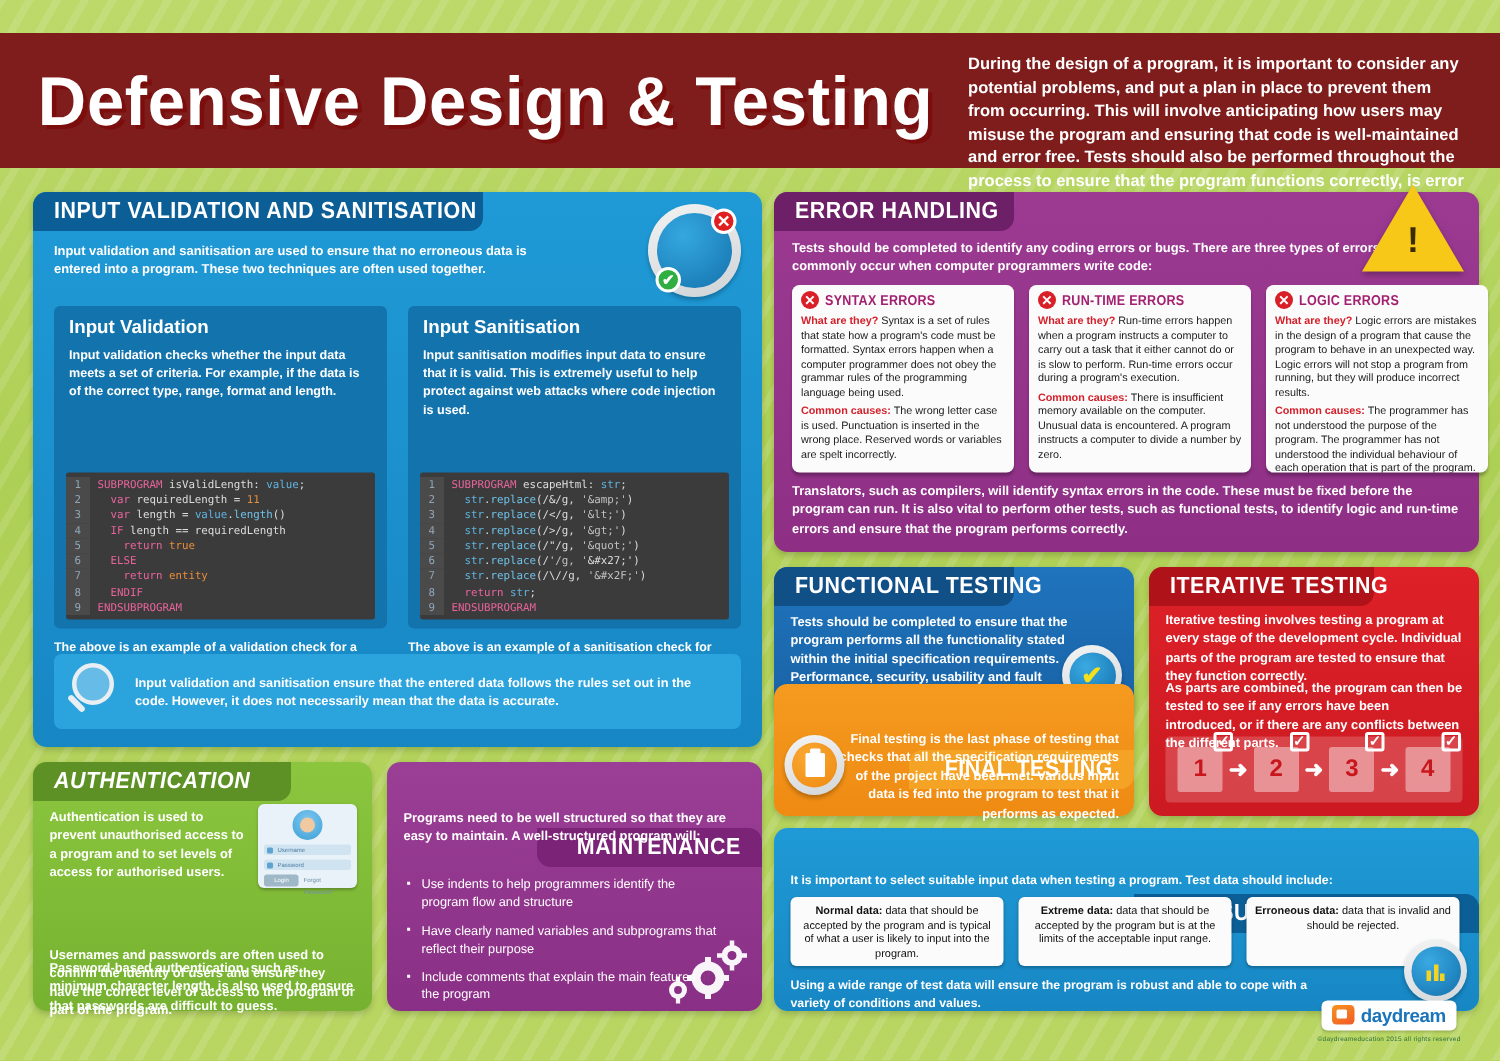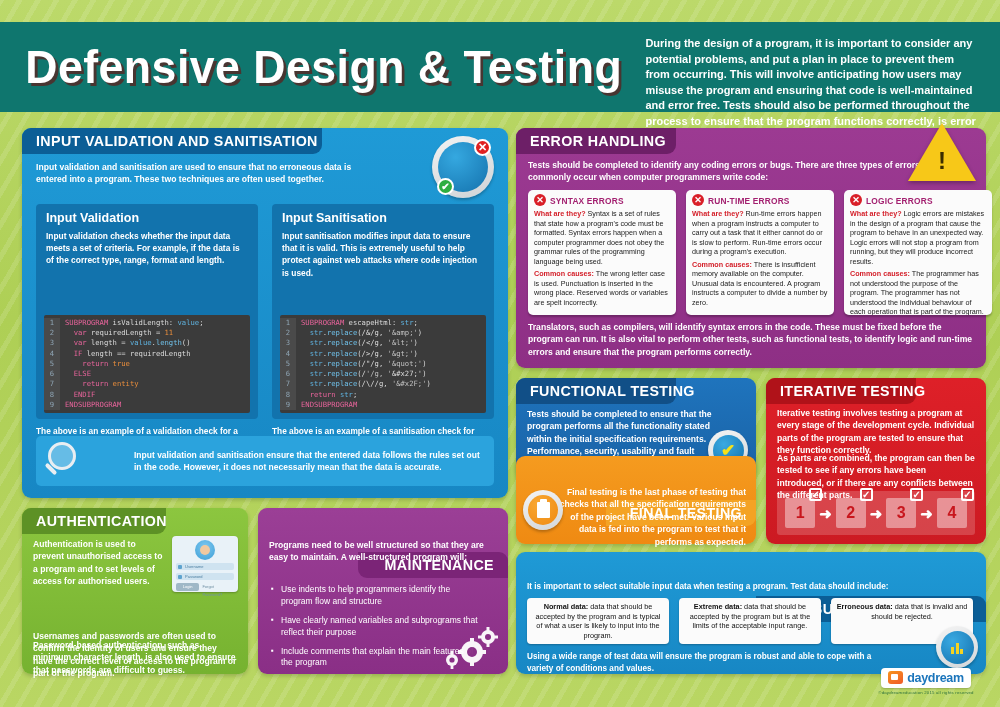--- a/index.html
+++ b/index.html
@@ -17,21 +17,21 @@
         rgba(255,255,255,0.12) 0px, rgba(255,255,255,0.12) 5px,
         rgba(255,255,255,0) 5px, rgba(255,255,255,0) 16px),
       linear-gradient(180deg,#bcd96a 0%, #aecf55 45%, #b9d663 100%);
     z-index:0;
   }
   .poster{ position:absolute; inset:0; z-index:1; }
 
   
   .header{
     position:absolute; left:0; top:22px; width:1000px; height:90px;
-    background:#0f766e;
+    background:#7f1d1d;
     display:flex; align-items:stretch;
   }
   .title{
     flex:0 0 640px;
     display:flex; align-items:center;
     padding-left:26px;
     color:#fff;
     font-family:"Liberation Sans", sans-serif;
     font-weight:bold;
     font-size:46px;
@@ -121,21 +121,21 @@
   .str{ color:#c0c0c0; }
   .fn{ color:#6fc0e8; }
   .pl{ color:#dcdcdc; }
 
   .foot{ position:absolute; top:297px; width:222px; color:#fff; font-size:8.3px;
          line-height:1.45; font-weight:bold;}
   .foot.left{ left:14px; } .foot.right{ left:250px; }
 
   .magbar{
     position:absolute; left:14px; right:14px; bottom:12px; height:50px;
-    background:#2ba3dd; border-radius:5px; display:flex; align-items:center;gap:44px;
+    background:#2ba3dd; border-radius:5px; display:flex; align-items:center;
   }
   .magbar .glass{
     flex:0 0 54px; height:50px; position:relative;
   }
   .magbar .glass .circle{
     position:absolute; left:12px; top:6px; width:28px;height:28px;border-radius:50%;
     background:rgba(255,255,255,.28); border:3px solid #e9eef2;
   }
   .magbar .glass .handle{
     position:absolute; left:8px; top:31px; width:14px;height:4px;background:#e9eef2;
@@ -240,21 +240,21 @@
               border:2px solid #fff; border-radius:2px; color:#fff;
               font-size:10px; line-height:10px; text-align:center; font-weight:bold;}
   .arrow{ color:#fff; font-size:15px; font-weight:bold; line-height:1; }
 
   
   #p-auth{
     left:22px; top:508px; width:226px; height:166px;
     background:linear-gradient(180deg,#8cc63f 0%, #76b230 100%);
     box-shadow:0 2px 4px rgba(0,0,0,.18);
   }
-  #p-auth .tab{ left:0; background:#5d9125; width:144px; }
+  #p-auth .tab{ left:0; background:#5d9125; width:172px;font-style:italic; }
   #auth-b1{ position:absolute; left:11px; top:30px; width:130px; }
   #auth-b2{ position:absolute; left:11px; top:83px; width:204px;margin-top:39px; }
   #auth-b3{ position:absolute; left:11px; top:131px; width:204px; }
   .login-card{
     position:absolute; right:10px; top:28px; width:66px; height:56px;
     background:#e9f2f8; border-radius:4px; box-shadow:0 1px 2px rgba(0,0,0,.25);
     padding:4px;
   }
   .login-card .av{ width:20px;height:20px;border-radius:50%;
                    background:radial-gradient(circle at 50% 35%,#7ec8f0,#3d9fd6);

